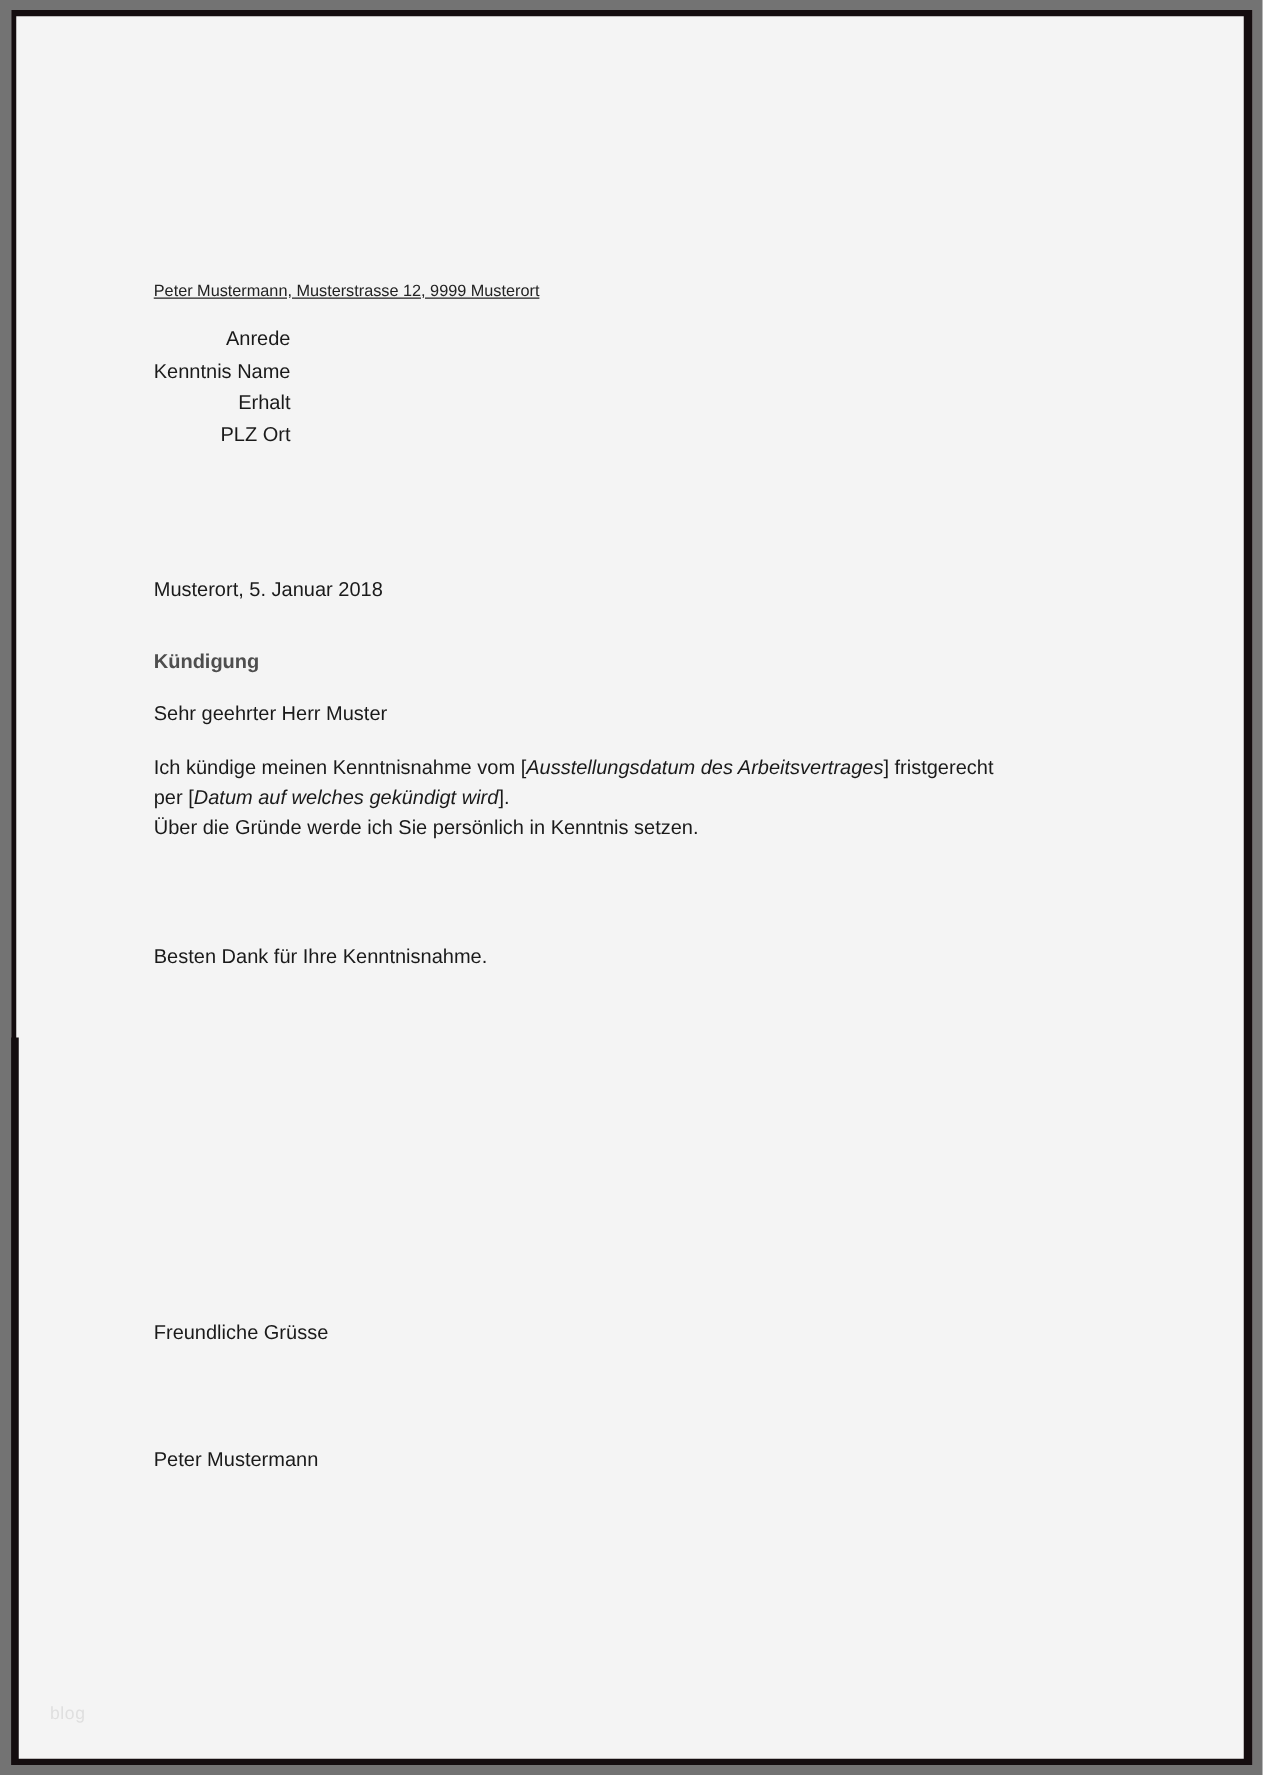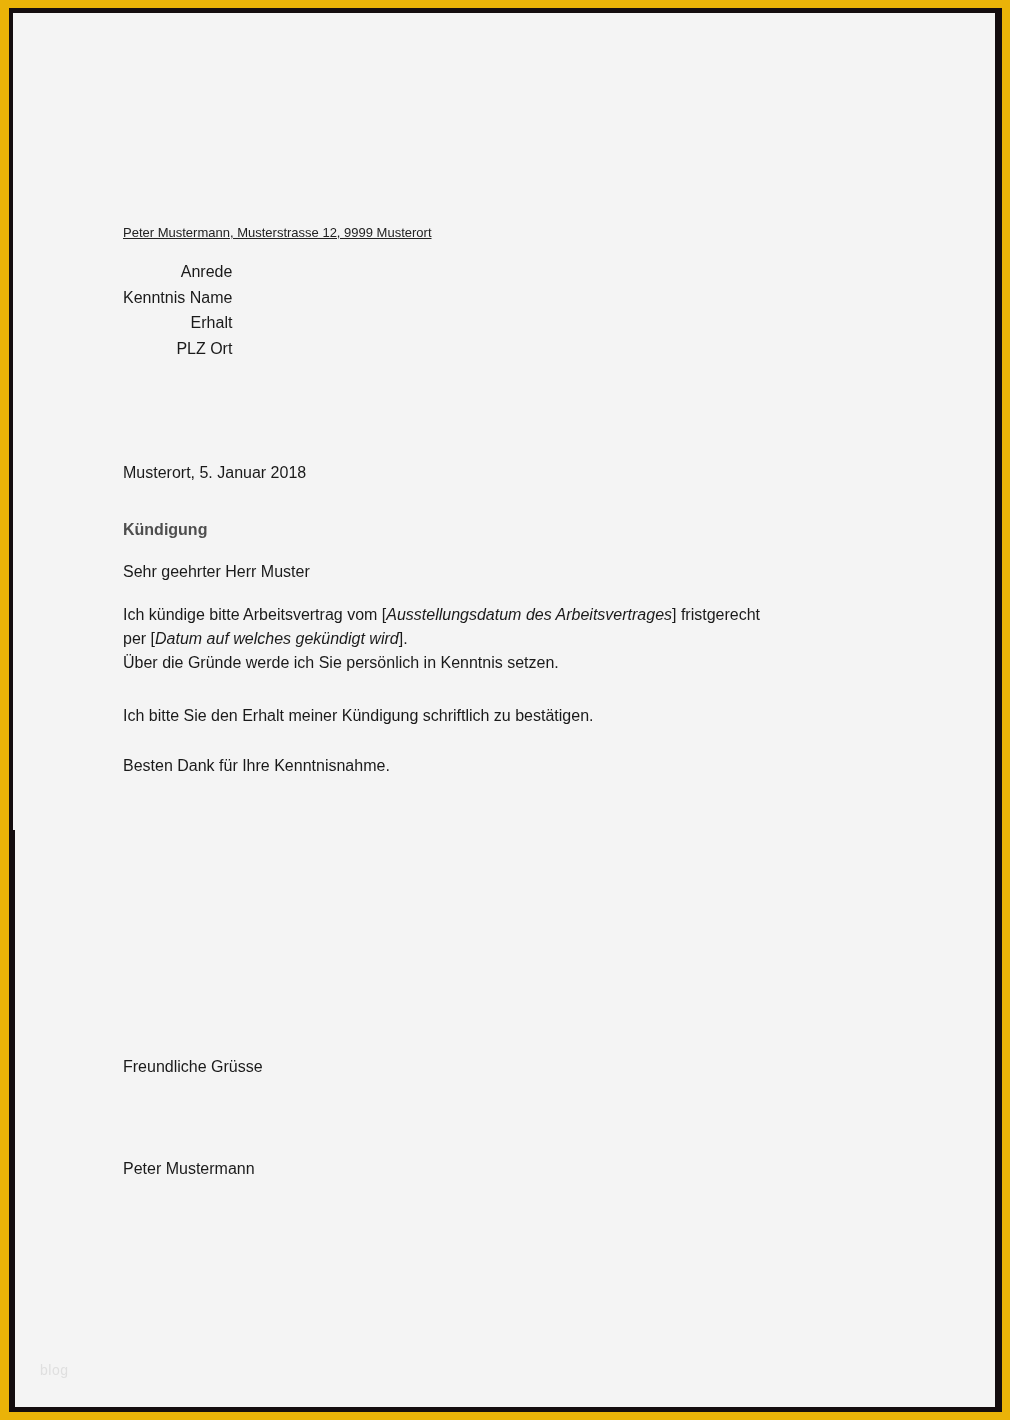--- a/index.html
+++ b/index.html
@@ -4,21 +4,21 @@
 <style>
   html, body { margin: 0; padding: 0; }
   body {
     font-family: "Liberation Sans", sans-serif;
     background: #ffffff;
   }
   .page {
     position: relative;
     width: 1010px;
     height: 1420px;
-    background: #eab308;
+    background: #737373;
     overflow: hidden;
   }
   .page-inner {
     position: absolute;
     left: 9px; top: 8px; right: 8px; bottom: 8px;
     background: #f4f4f4;
     border: solid #140d0f;
     border-width: 5px 7px 5px 4px;
   }
   
@@ -92,23 +92,22 @@
       <div>Erhalt</div>
       <div>PLZ Ort</div>
     </div>
 
     <p class="txt date-line">Musterort, 5. Januar 2018</p>
 
     <h1 class="txt subject">Kündigung</h1>
 
     <p class="txt salutation">Sehr geehrter Herr Muster</p>
 
-    <p class="txt para para1"><span>Ich kündige bitte Arbeitsvertrag vom [</span><em>Ausstellungsdatum des Arbeitsvertrages</em><span>] fristgerecht</span><br><span>per [</span><em>Datum auf welches gekündigt wird</em><span>].</span><br><span>Über die Gründe werde ich Sie persönlich in Kenntnis setzen.</span></p>
+    <p class="txt para para1"><span>Ich kündige meinen Kenntnisnahme vom [</span><em>Ausstellungsdatum des Arbeitsvertrages</em><span>] fristgerecht</span><br><span>per [</span><em>Datum auf welches gekündigt wird</em><span>].</span><br><span>Über die Gründe werde ich Sie persönlich in Kenntnis setzen.</span></p>
 
-    <p class="txt para para2">Ich bitte Sie den Erhalt meiner Kündigung schriftlich zu bestätigen.</p>
 
     <p class="txt para para3">Besten Dank für Ihre Kenntnisnahme.</p>
 
     <p class="txt closing">Freundliche Grüsse</p>
 
     <p class="txt signature">Peter Mustermann</p>
 
     <p class="watermark">blog</p>
   </div>
 </div>

